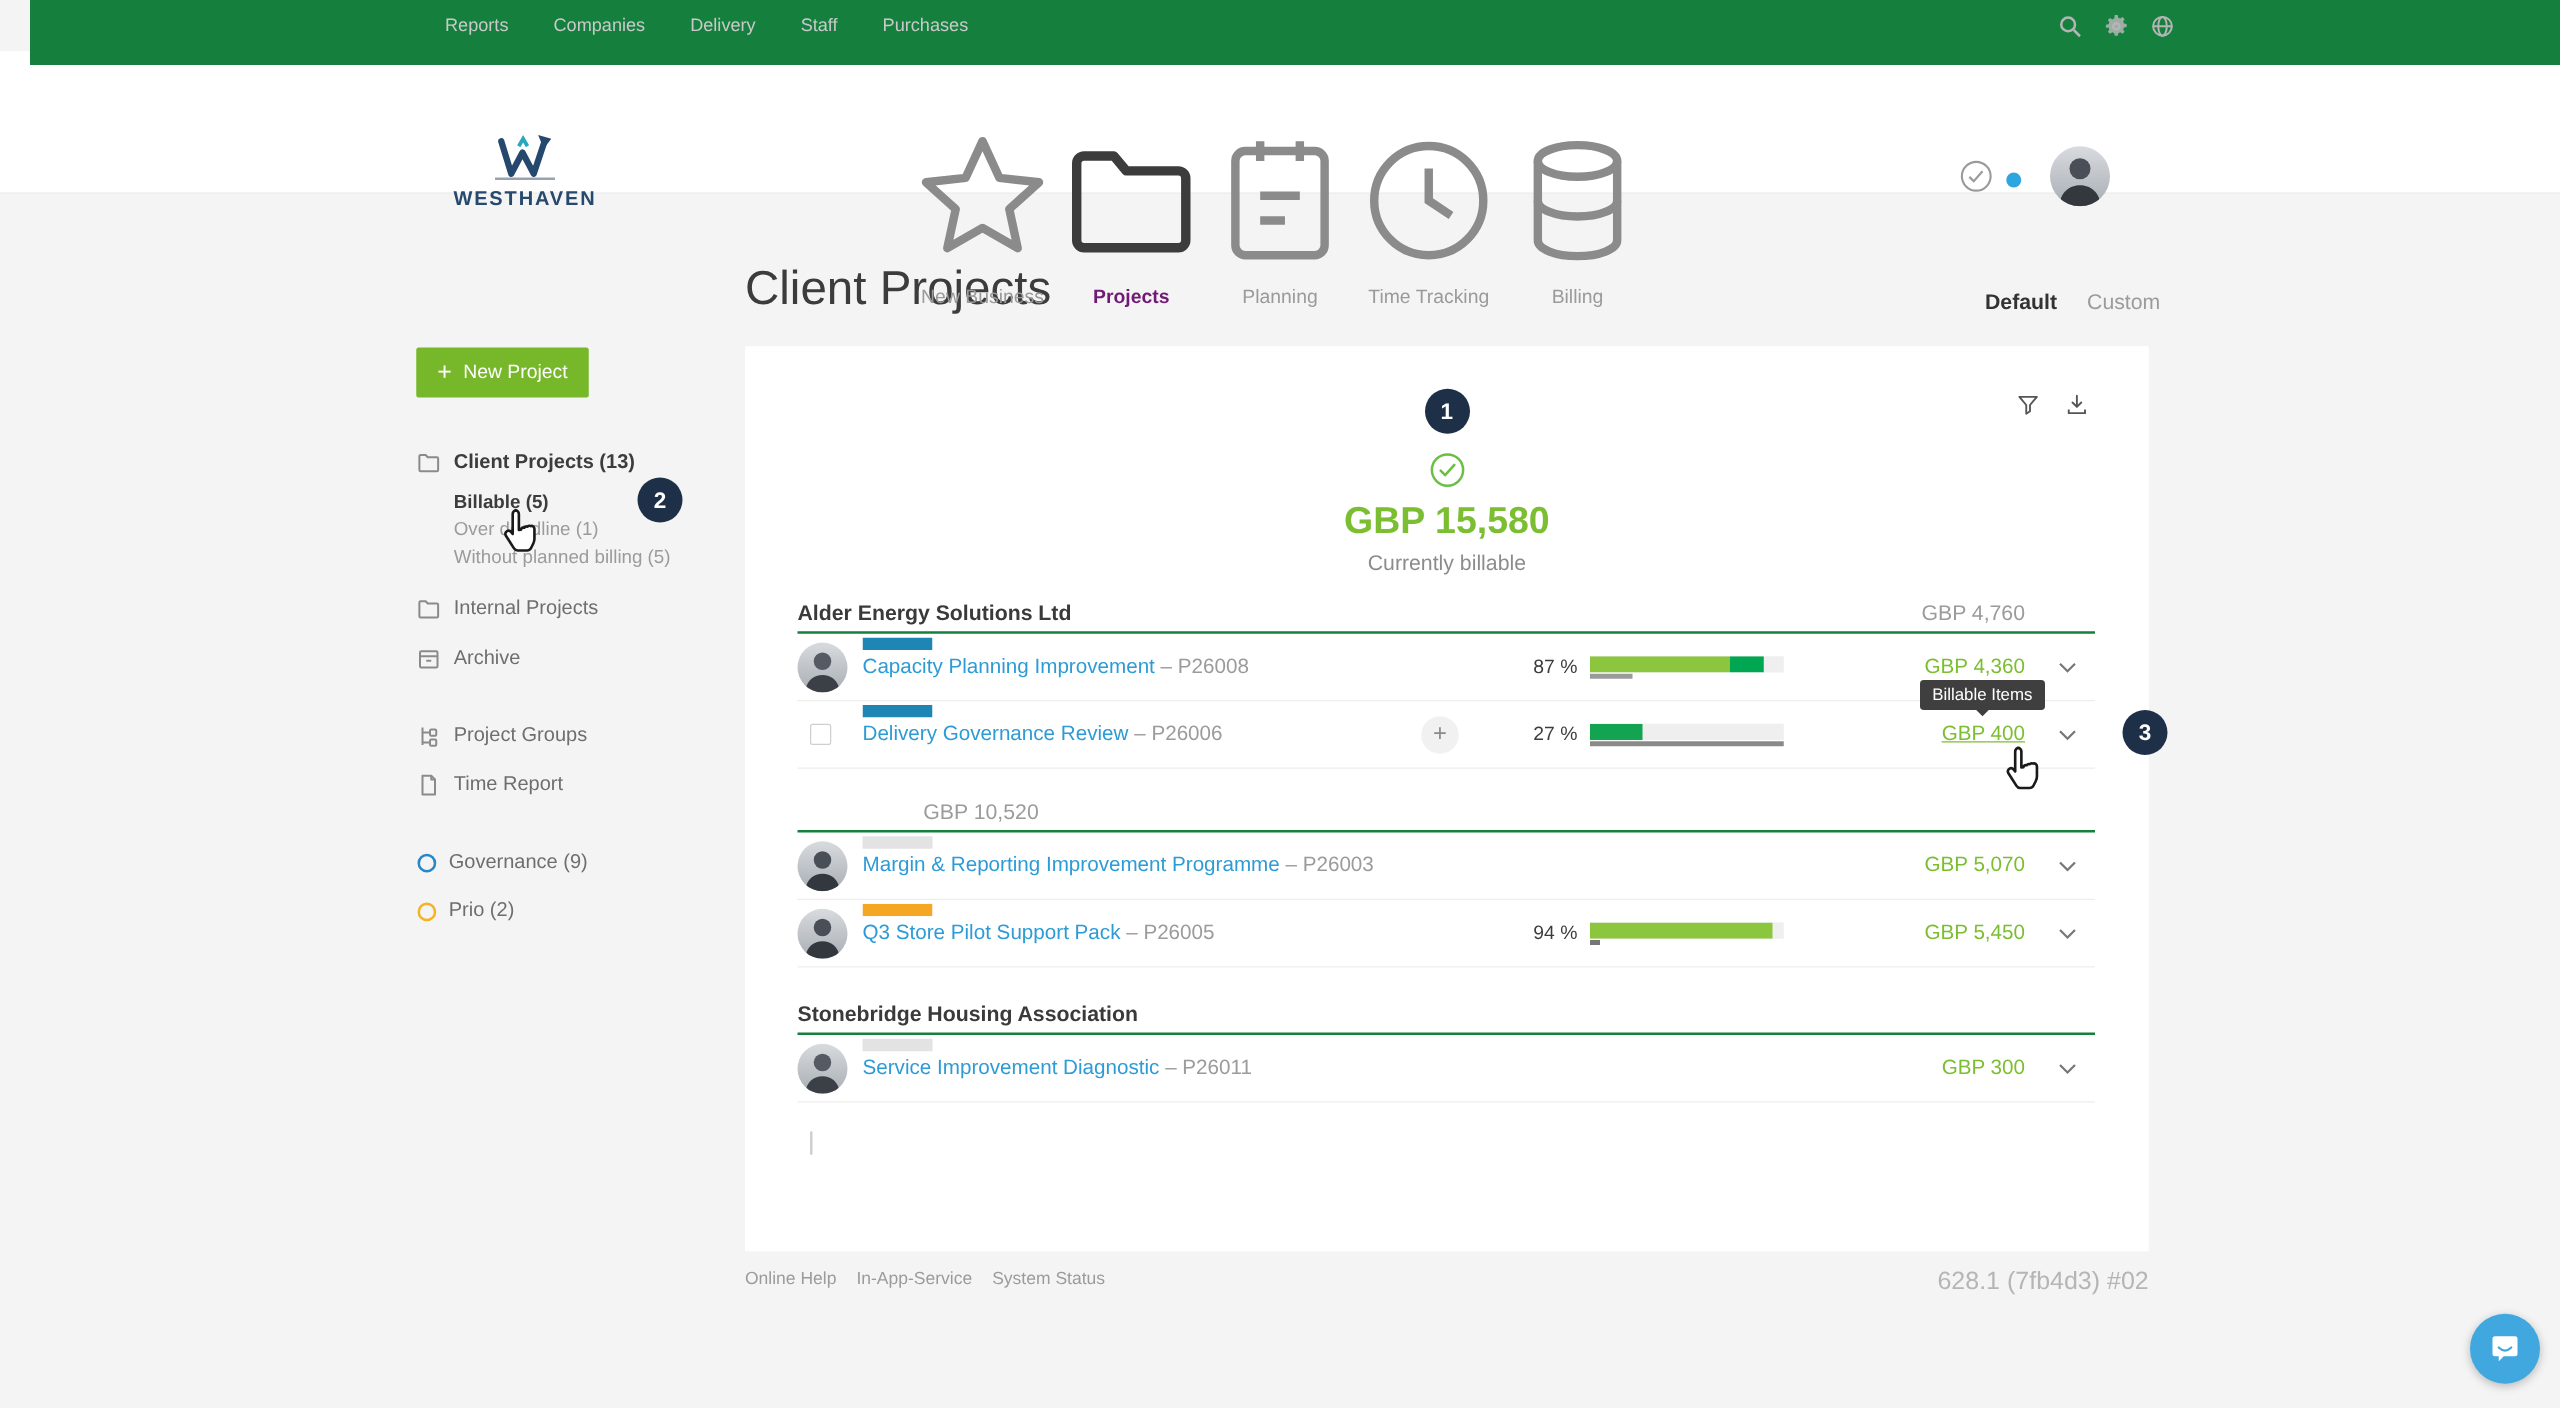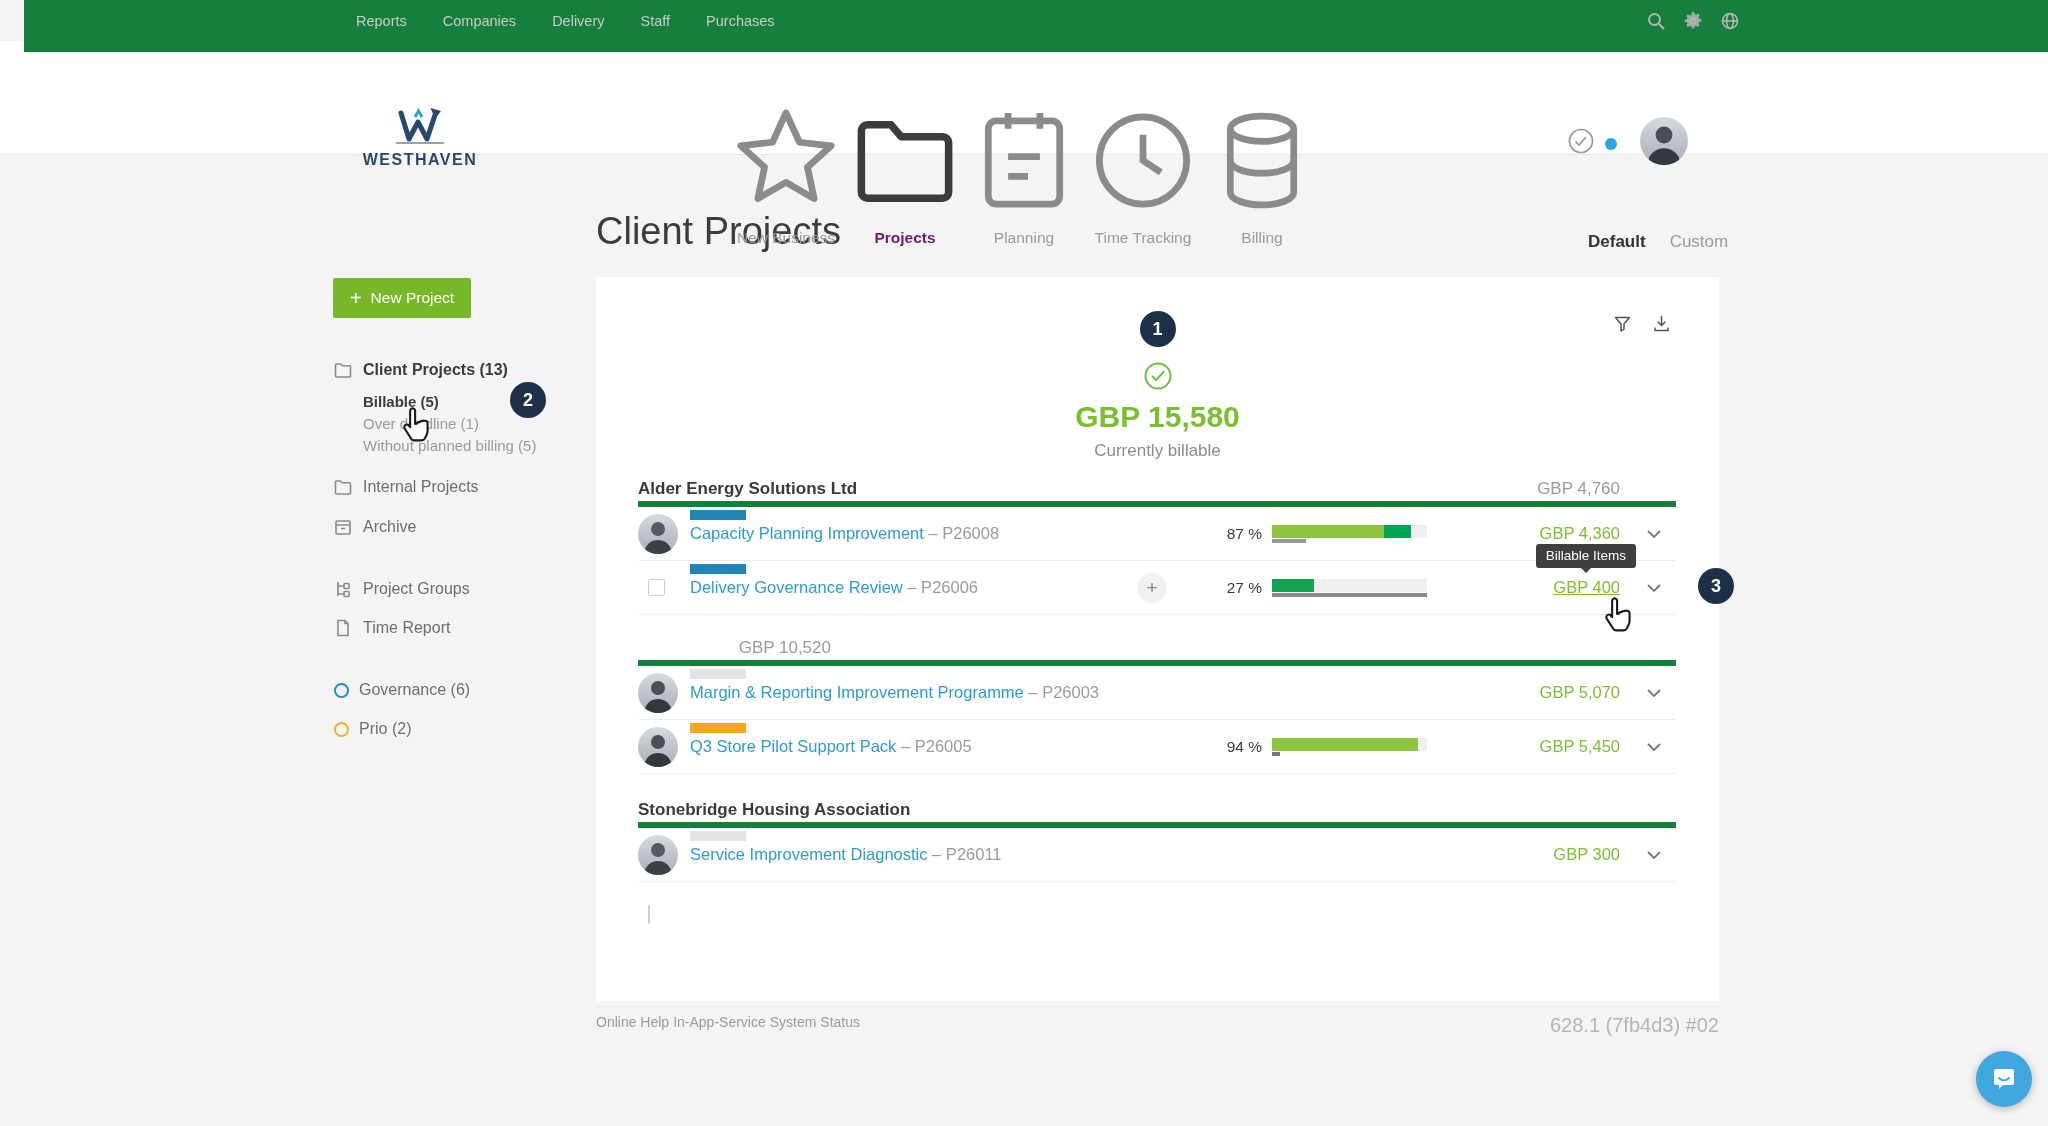--- a/index.html
+++ b/index.html
@@ -62,21 +62,21 @@
 
   .summary { position:absolute; top:34px; left:0; width:100%; text-align:center; }
   .callout { width:36px; height:36px; border-radius:50%; background:#1d3048; color:#fff; font-size:18px; font-weight:bold;
     display:flex; align-items:center; justify-content:center; }
   .callout-inline { margin:0 auto; }
   .sum-check { width:30px; height:30px; margin:14px auto 0; color:#6cbf44; }
   .sum-amount { margin-top:9px; font-size:30px; font-weight:bold; color:#7cbe31; }
   .sum-caption { margin-top:7px; font-size:17px; color:#8c8c8c; }
 
   .groups { position:absolute; top:200px; left:42px; width:1038px; }
-  .company-row { height:30px; display:flex; align-items:center; border-bottom:6px solid #15803d; }
+  .company-row { height:30px; display:flex; align-items:center; border-bottom:2px solid #15803d; }
   .company-name { flex:1; font-size:17px; font-weight:bold; color:#3a3a3a; }
   .company-total { width:205px; text-align:right; padding-right:12px; font-size:17px; color:#9b9b9b; }
   .chev-space { width:44px; }
   .mt21 { margin-top:21px; }
   .mt24 { margin-top:24px; }
 
   .project-row { position:relative; height:54px; display:flex; align-items:center; border-bottom:1px solid #ededed; }
   .col1 { width:52px; display:flex; align-items:center; }
   .avatar-row { width:40px; height:40px; }
   .checkbox { width:17px; height:17px; border:1px solid #cfcfcf; border-radius:2px; background:#fff; margin-left:10px; cursor:pointer; }
@@ -111,21 +111,21 @@
   .lone-checkbox .checkbox { margin-left:0; }
 
   
   .callout-2 { position:absolute; left:510px; top:382px; z-index:7; }
   .callout-3 { position:absolute; left:1698px; top:568px; z-index:7; }
   .cursor { position:absolute; width:36px; height:42px; z-index:8; }
   .cursor-sidebar { left:398px; top:406px; }
   .cursor-panel { left:1600px; top:596px; }
 
   
-  .footer-links { position:absolute; left:596px; top:1014px; display:flex; gap:4px; font-size:14px; color:#9b9b9b; }
+  .footer-links { position:absolute; left:596px; top:1014px; display:flex; gap:16px; font-size:14px; color:#9b9b9b; }
   .footer-links span { cursor:pointer; }
   .footer-version { position:absolute; right:329px; top:1014px; font-size:20px; color:#b5b5b5; }
 
   
   .chat-btn { position:absolute; left:1976px; top:1051px; width:56px; height:56px; border-radius:50%;
     background:#41a7df; display:flex; align-items:center; justify-content:center; cursor:pointer;
     box-shadow:0 2px 8px rgba(0,0,0,.25); }
 </style>
 </head>
 <body>
@@ -303,21 +303,21 @@
     <span class="side-ico">
       <svg viewBox="0 0 20 20" fill="none" stroke="currentColor" stroke-width="1.6" stroke-linejoin="round">
           <path d="M5 2.5h7l3 3V17.5H5z"></path>
           <path d="M12 2.5v3h3"></path>
         </svg>
     </span>
     <span>Time Report</span>
   </div>
   <div class="side-item" style="margin-top:40px;">
     <span class="ring ring-blue"></span>
-    <span>Governance (6)</span>
+    <span>Governance (9)</span>
   </div>
   <div class="side-item" style="margin-top:17px;">
     <span class="ring ring-orange"></span>
     <span>Prio (2)</span>
   </div>
 </div>
 
 <div class="panel">
   <div class="panel-tools">
     <span class="tool-icon">

